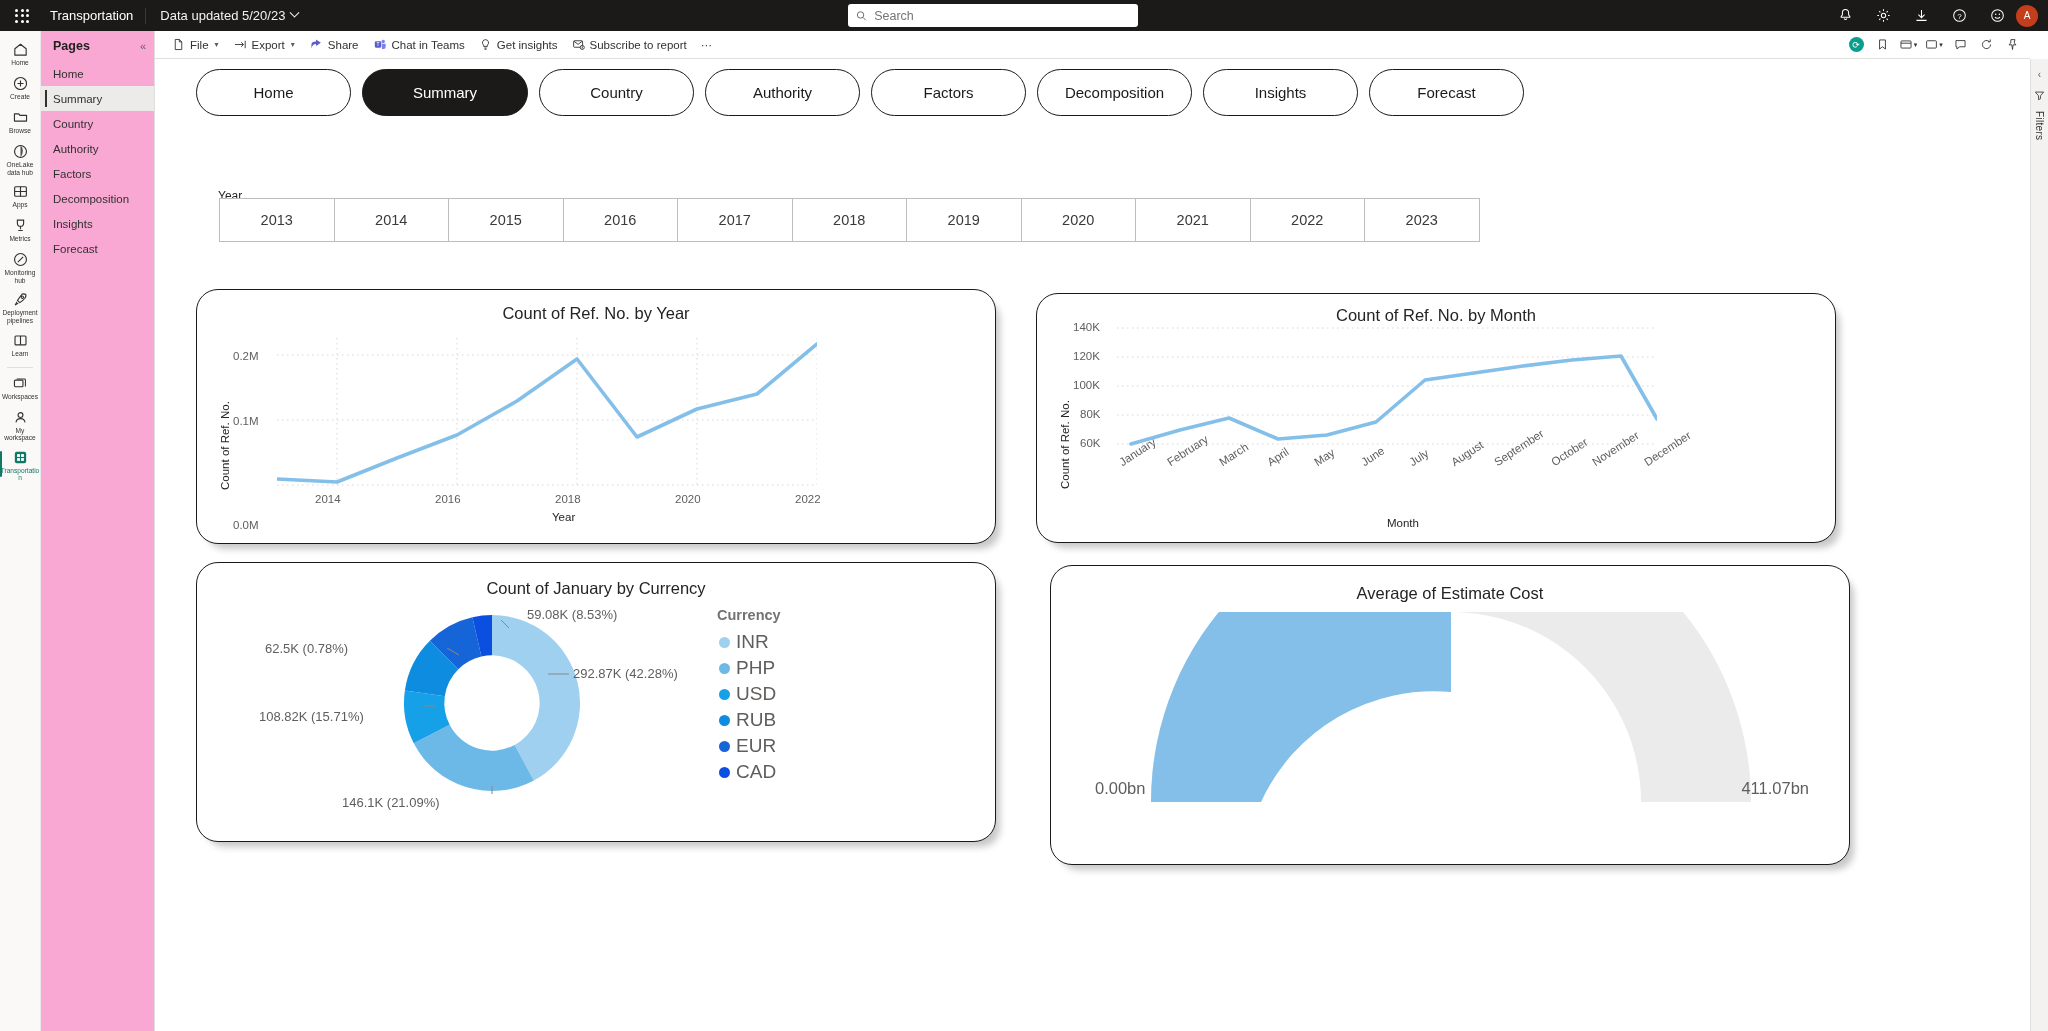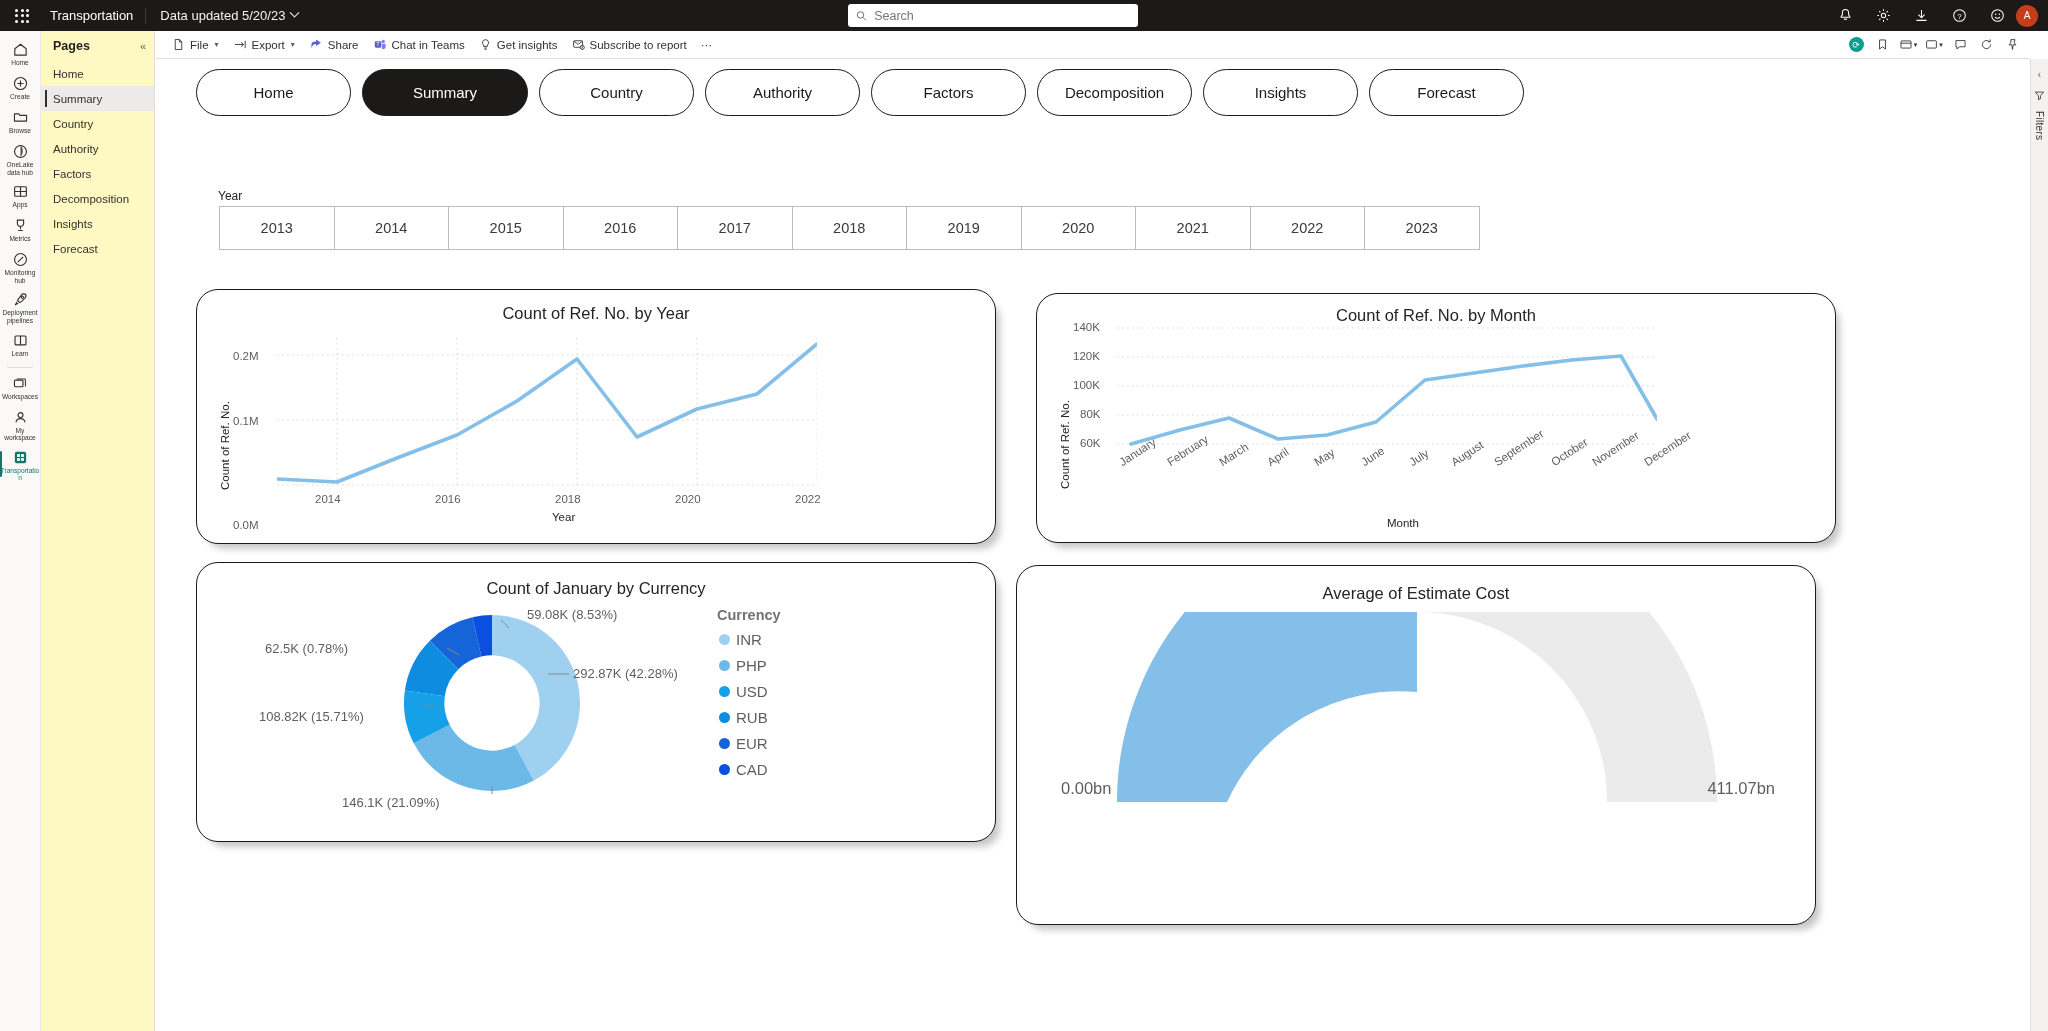--- a/index.html
+++ b/index.html
@@ -60,21 +60,21 @@
   .rail-sep { width: 26px; height: 1px; background: #e1dfdd; margin: 5px 0 3px; }
   .rail-icon { width: 17px; height: 17px; display: flex; align-items: center; justify-content: center; }
   .rail-item.active::before {
     content:""; position: absolute; left: 0; top: 6px; width: 2.5px; height: 26px;
     background: #117865; border-radius: 2px;
   }
 
   
   .pages {
     position: absolute; left: 41px; top: 31px; width: 114px; height: 1000px;
-    background: #fef9c3; border-right: 1px solid #e1dfdd;
+    background: #f9a8d4; border-right: 1px solid #e1dfdd;
   }
   .pages-hd {
     height: 30px; display: flex; align-items: center; justify-content: space-between;
     padding: 0 8px 0 12px;
   }
   .pages-title { font-size: 12.5px; color: #201f1e; font-weight: 600; }
   .collapse-ic { font-size: 11px; color: #605e5c; cursor: pointer; }
   .pg-item {
     height: 25px; display: flex; align-items: center; padding-left: 12px;
     font-size: 11.5px; color: #323130; cursor: pointer; position: relative;
@@ -120,21 +120,21 @@
   .pill {
     height: 47px; border: 1.6px solid #1b1a19; border-radius: 26px;
     background: #ffffff; color: #1b1a19;
     display: flex; align-items: center; justify-content: center;
     font-size: 15px; cursor: pointer; padding: 0 10px;
   }
   .pill.active { background: #1b1a19; color: #ffffff; }
 
   
   .slicer-label { position: absolute; left: 62px; top: 129px; font-size: 12px; color: #252423; }
-  .years { position: absolute; left: 64px; top: 146px; display: flex; align-items: center; }
+  .years { position: absolute; left: 64px; top: 138px; display: flex; align-items: center; }
   .ybox {
     width: 115.5px; height: 44px; border: 1px solid #bdbdbd;
     display: flex; align-items: center; justify-content: center;
     font-size: 14.5px; color: #3b3a39; background: #ffffff; cursor: pointer;
     margin-left: -1px;
   }
 
   
   .card {
     position: absolute; background: #ffffff;
@@ -154,21 +154,21 @@
   }
   .tick-rot {
     position: absolute; font-size: 11.5px; color: #605e5c; white-space: nowrap;
     transform-origin: 0 0; transform: rotate(-33deg);
   }
 
   
   .legend-title { position: absolute; font-size: 14.5px; color: #737373; font-weight: 700; }
   .legend-row { position: absolute; display: flex; align-items: center; gap: 6px; cursor: pointer; }
   .legend-dot { width: 11px; height: 11px; border-radius: 50%; }
-  .legend-lbl { font-size: 15px; color: #605e5c; }
+  .legend-lbl { font-size: 19px; color: #605e5c; }
   .donut-lbl { position: absolute; font-size: 13px; color: #605e5c; white-space: nowrap; }
 
   
   .gauge-value {
     position: absolute; width: 100%; text-align: center;
     font-size: 36px; color: #605e5c;
   }
   .gauge-min { position: absolute; font-size: 16.5px; color: #605e5c; }
   .gauge-max { position: absolute; font-size: 16.5px; color: #605e5c; }
 
@@ -620,21 +620,21 @@
       <div class="legend-row" style="left:522px; top:172px;">
         <span class="legend-dot" style="background:#1565d8;"></span>
         <span class="legend-lbl">EUR</span>
       </div>
       <div class="legend-row" style="left:522px; top:198px;">
         <span class="legend-dot" style="background:#0b4fe0;"></span>
         <span class="legend-lbl">CAD</span>
       </div>
     </div>
 
-    <div class="card" style="left:860px; top:505px; width:800px; height:360px;">
+    <div class="card" style="left:894px; top:505px; width:800px; height:300px;">
       <div class="card-title" style="top:18px;">Average of Estimate Cost</div>
 
       <svg style="position:absolute; left:50px; top:46px;" width="700" height="200">
 
         <path d="M 50 190 A 300 300 0 0 1 650 190 L 540 190 A 190 190 0 0 0 160 190 Z" fill="#ebebeb"></path>
 
         <path d="M 50 190 A 300 300 0 0 1 350 -110 L 350 80 A 190 190 0 0 0 160 190 Z" fill="#83bfe8"></path>
       </svg>
 
       <div class="gauge-min" style="left:44px; top:213px;">0.00bn</div>

